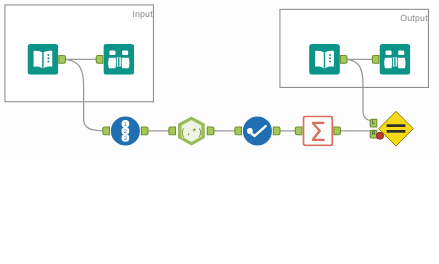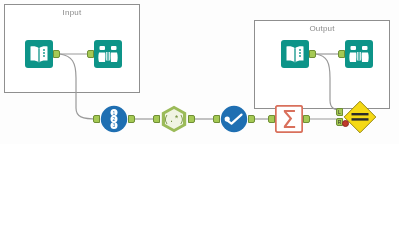--- a/index.html
+++ b/index.html
@@ -13,21 +13,21 @@
   
   .container{
     position:absolute;
     border:1px solid #8f8f8f;
     background:#ffffff;
     box-sizing:border-box;
   }
   .container-title{
     position:absolute;
     top:3px;left:0;width:100%;
-    text-align:center;
+    text-align:right;
     font-size:8px;
     color:#8a8a8a;
     letter-spacing:.2px;
     white-space:nowrap;
   }
 
   
   #wires{position:absolute;left:0;top:0;width:399px;height:144px;pointer-events:none;}
 
   
@@ -54,21 +54,21 @@
 </style>
 </head>
 <body>
 
 <div id="canvas">
 
   <div class="container" style="left:4px;top:4px;width:136px;height:89px;">
     <div class="container-title">Input</div>
   </div>
 
-  <div class="container" style="left:254px;top:20px;width:136px;height:89px;">
+  <div class="container" style="left:254px;top:8px;width:136px;height:72px;">
     <div class="container-title">Output</div>
   </div>
 
   <svg id="wires" viewBox="0 0 399 144">
 
     <path d="M60 54 L93 54" stroke="#9a9a9a" stroke-width="1.2" fill="none"></path>
 
     <path d="M60 54 C72 56 76 62 76 78 L76 108 C76 117 82 119 98 119" stroke="#9a9a9a" stroke-width="1.2" fill="none"></path>
 
     <path d="M131 119 L159 119" stroke="#9a9a9a" stroke-width="1.2" fill="none"></path>

